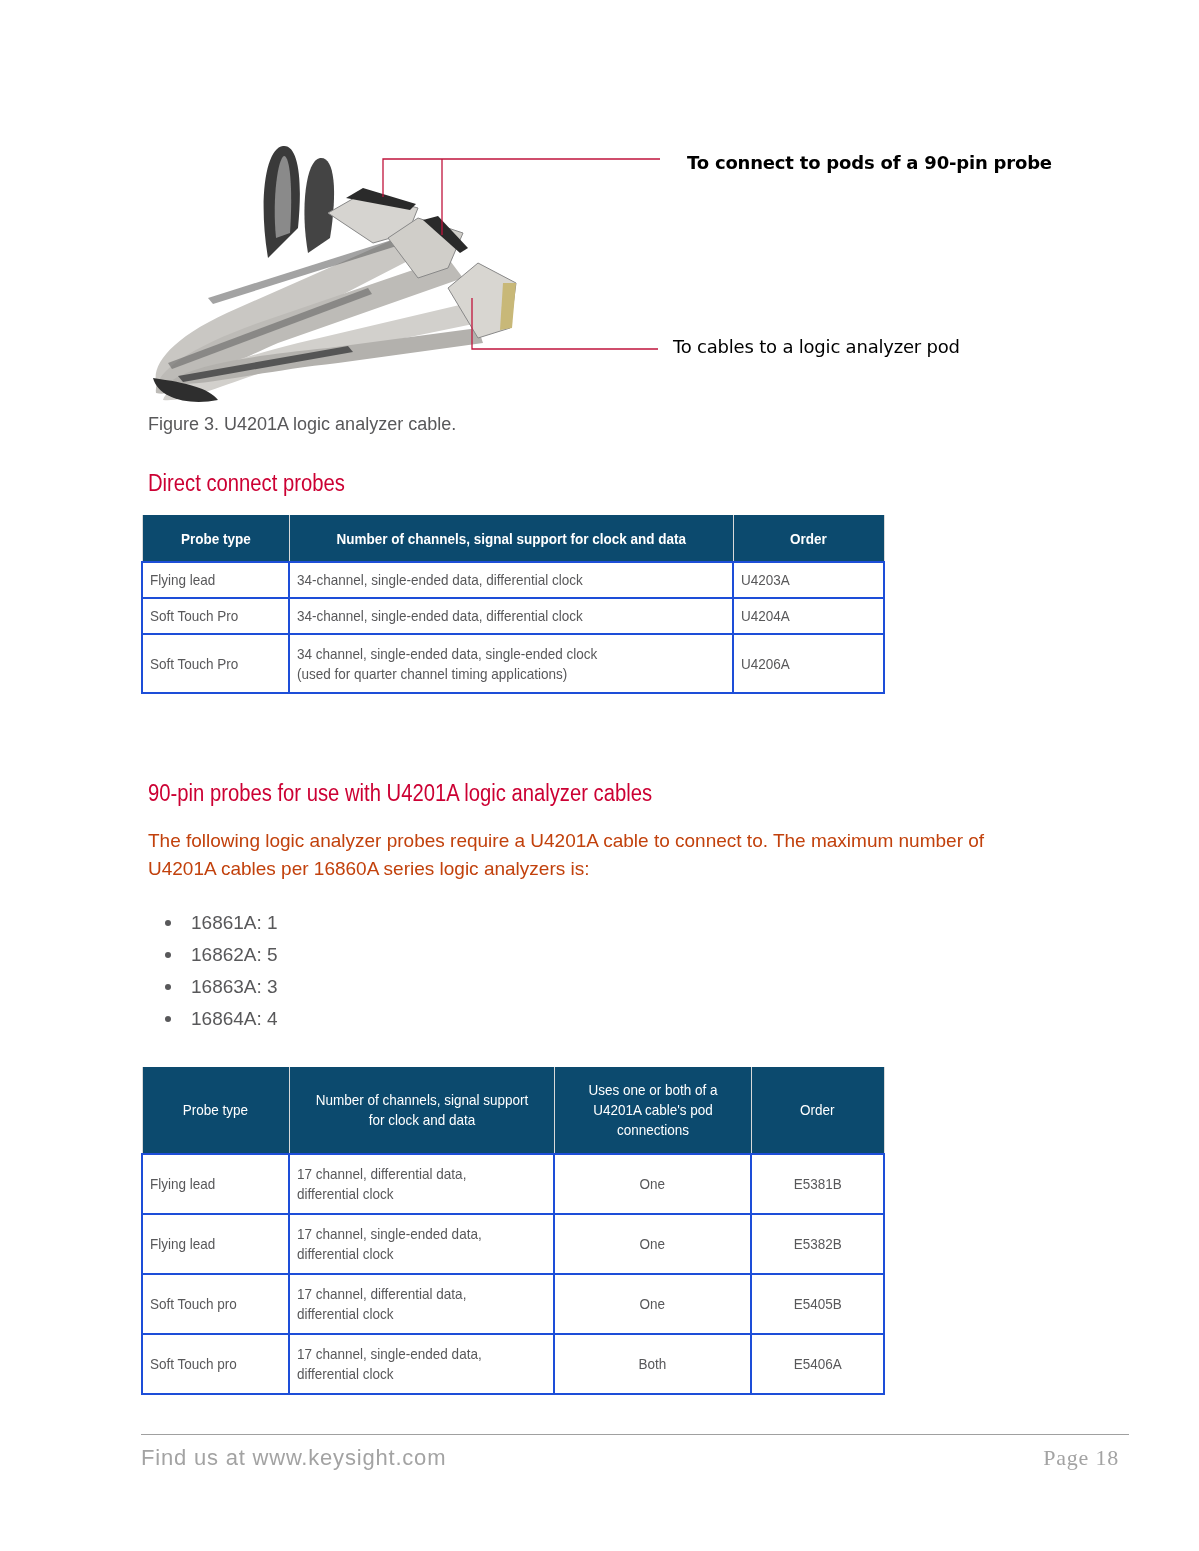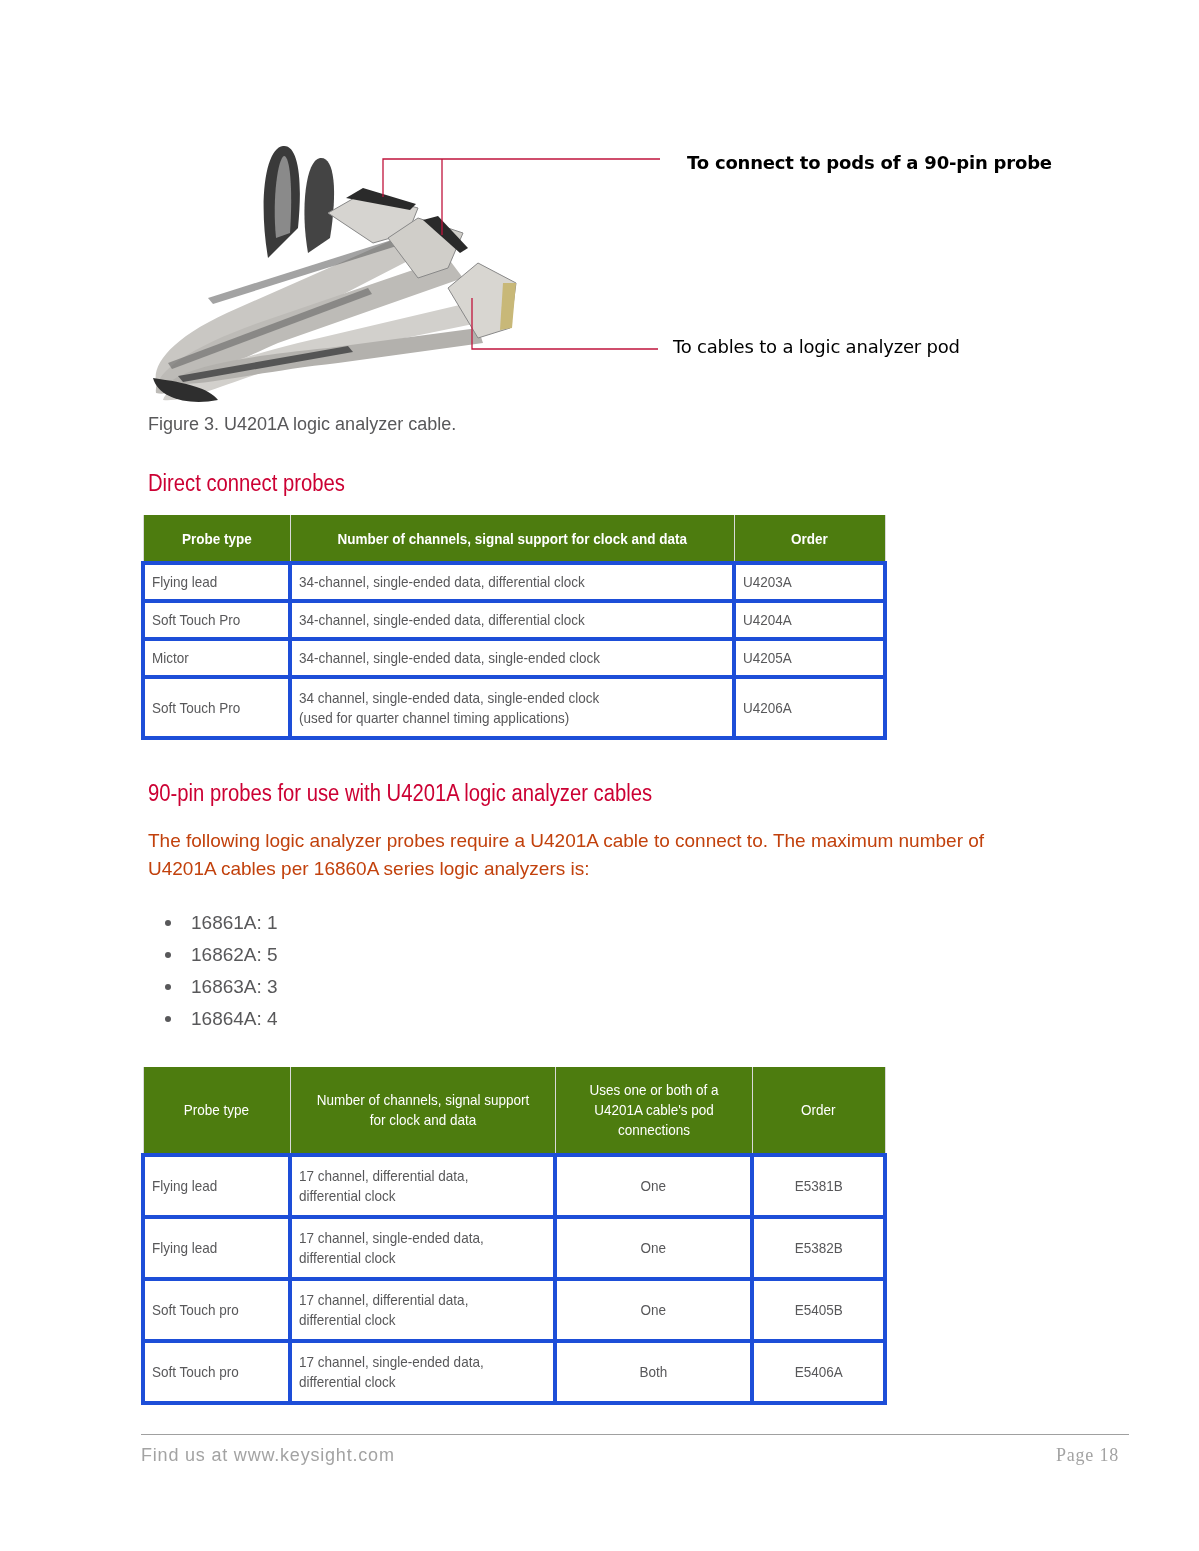--- a/index.html
+++ b/index.html
@@ -18,26 +18,26 @@
     }
     .caption { left: 148px; top: 414px; font-size: 18px; color: #58585a; }
     .h2 {
       position: absolute; left: 148px; color: #cc0033;
       font-family: "Liberation Sans", sans-serif; font-size: 23px;
       transform: scaleX(0.88); transform-origin: left center; white-space: nowrap;
     }
 
     table { border-collapse: collapse; position: absolute; left: 141px; table-layout: fixed; }
     th {
-      background: #4d7c0f; color: #ffffff; font-weight: normal;
+      background: #0c4a6e; color: #ffffff; font-weight: normal;
       border: 1px solid #d9d9d9; border-top: none; padding: 0 6px;
       font-size: 15px;
     }
     td {
-      border: 4px solid #1d4ed8; color: #58585a; font-size: 15px;
+      border: 2px solid #1d4ed8; color: #58585a; font-size: 15px;
       padding: 0 7px; vertical-align: middle;
     }
     .cond { display: inline-block; transform: scaleX(0.9); transform-origin: left center; white-space: nowrap; }
     .condc { display: inline-block; transform: scaleX(0.9); transform-origin: center center; }
 
     #t1 th { font-weight: bold; height: 46px; }
     #t1 td { height: 34px; line-height: 20px; }
     #t1 tr.tall td { height: 57px; }
 
     #t2 th { height: 86px; line-height: 20px; }
@@ -50,21 +50,21 @@
     }
     ul.bullets { position: absolute; left: 148px; top: 892px; margin: 16px; padding: 0; list-style: none; }
     ul.bullets li { height: 32px; font-size: 19px; line-height: 30px; position: relative; padding-left: 27px; color: #58585a; }
     ul.bullets li .dot {
       position: absolute; left: 1px; top: 12px; width: 6px; height: 6px;
       border-radius: 50%; background: #58585a;
     }
 
     .footer-rule { left: 141px; top: 1434px; width: 988px; height: 1px; background: #a0a0a0; }
     .footer-text {
-      position: absolute; top: 1445px; font-size: 18px; color: #a3a3a3;
+      position: absolute; top: 1445px; font-size: 22px; color: #a3a3a3;
       letter-spacing: 0.8px; white-space: nowrap; text-align: center;
     }
   </style>
 </head>
 <body>
 
 <div id="figure" class="abs">
   <svg width="520" height="268" viewBox="0 0 520 268">
 
     <path d="M120 120 C 110 60, 118 10, 135 8 C 150 6, 155 40, 150 90 Z" fill="#3a3a3a"></path>
@@ -122,25 +122,20 @@
     <tr>
       <td><span class="cond">Flying lead</span></td>
       <td><span class="cond">34-channel, single-ended data, differential clock</span></td>
       <td><span class="cond">U4203A</span></td>
     </tr>
     <tr>
       <td><span class="cond">Soft Touch Pro</span></td>
       <td><span class="cond">34-channel, single-ended data, differential clock</span></td>
       <td><span class="cond">U4204A</span></td>
     </tr>
-    <tr>
-      <td><span class="cond">Mictor</span></td>
-      <td><span class="cond">34-channel, single-ended data, single-ended clock</span></td>
-      <td><span class="cond">U4205A</span></td>
-    </tr>
     <tr class="tall">
       <td><span class="cond">Soft Touch Pro</span></td>
       <td>
         <span class="cond">34 channel, single-ended data, single-ended clock</span><br>
         <span class="cond">(used for quarter channel timing applications)</span>
       </td>
       <td><span class="cond">U4206A</span></td>
     </tr>
   </tbody>
 </table>

